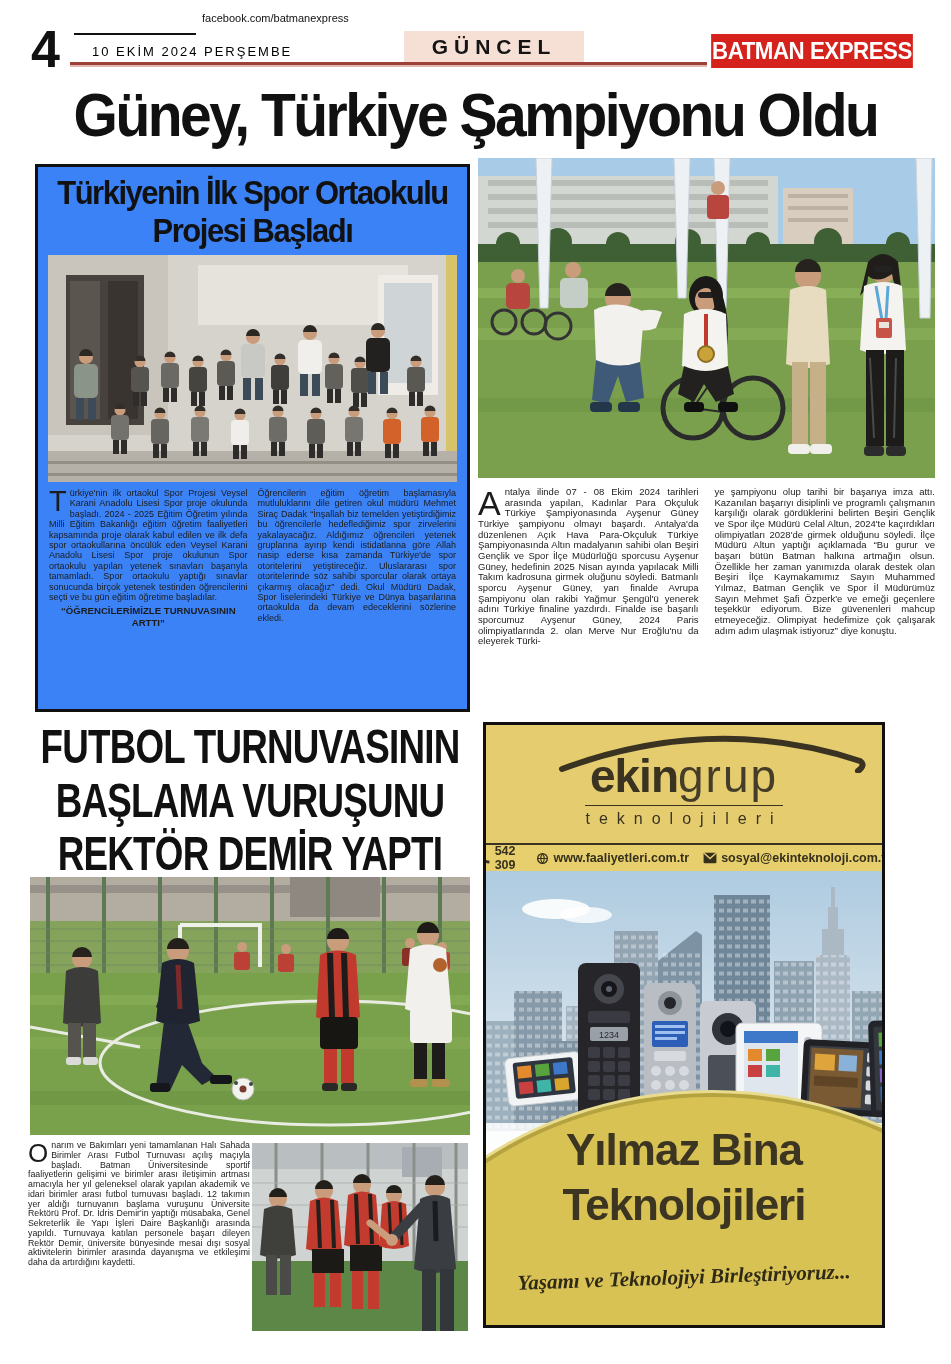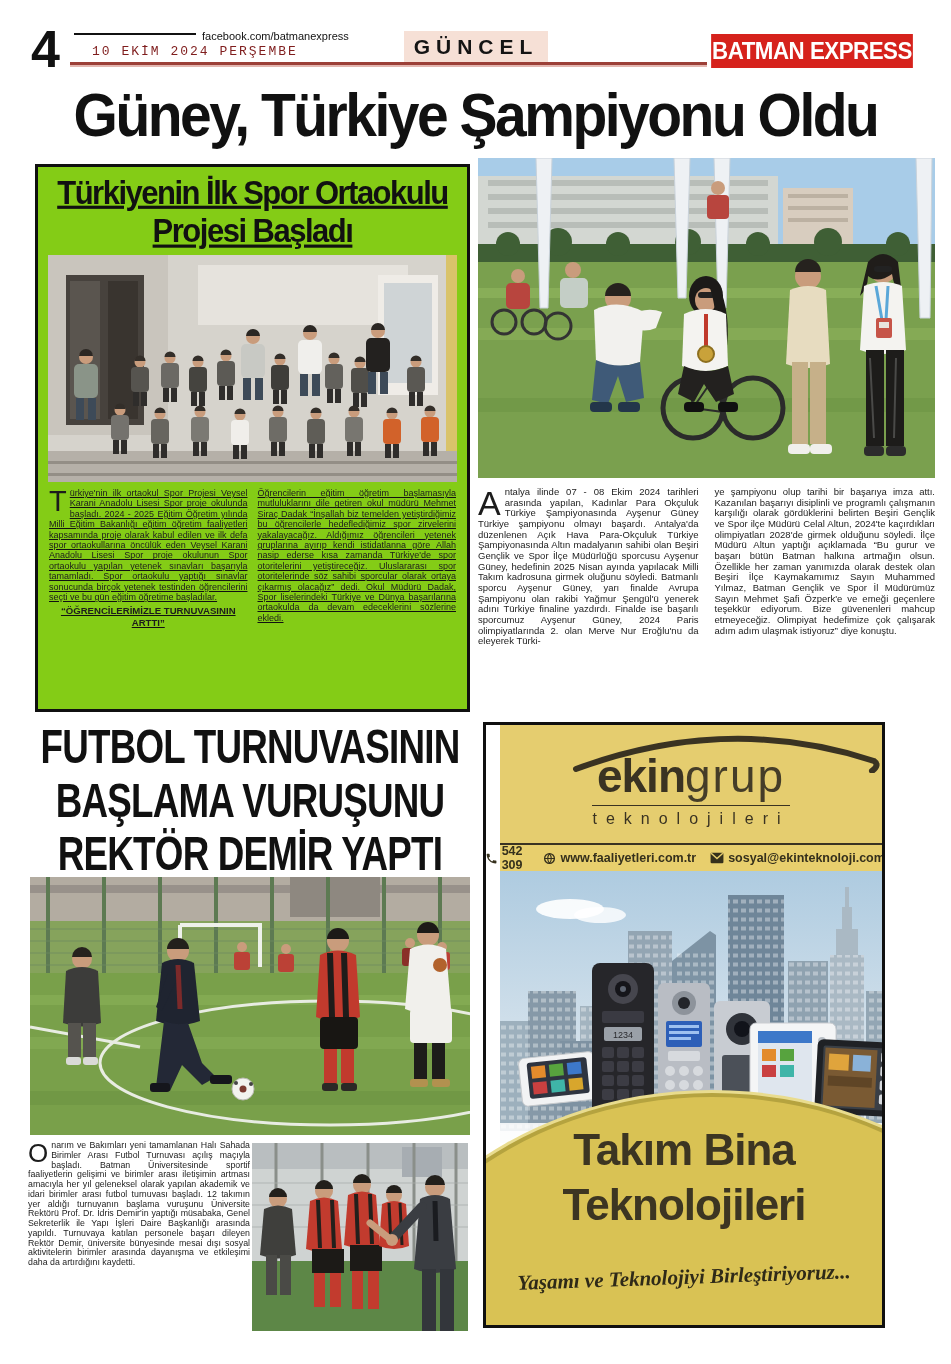--- a/index.html
+++ b/index.html
@@ -3,31 +3,31 @@
 <meta charset="utf-8">
 <style>
   html,body{margin:0;padding:0;background:#e9e9e9;}
   .page{position:relative;width:951px;height:1364px;background:#ffffff;margin:0 auto;
         font-family:"Liberation Sans",sans-serif;color:#111;overflow:hidden;}
   .abs{position:absolute;}
   
   .pagenum{font-size:52px;font-weight:bold;line-height:50px;letter-spacing:-2px;}
   .fbline{height:1.5px;background:#111;}
   .fburl{font-size:11px;color:#111;}
-  .dateline{font-size:13px;letter-spacing:2px;color:#7f1d1d;font-family:Liberation Mono, monospace;}
+  .dateline{font-size:13px;letter-spacing:2px;color:#000000;}
   .rule-red{height:3px;background:#9c4038;}
   .rule-pink{height:2px;background:#e3b7b1;}
   .guncel{background:#f6e0d6;text-align:center;font-size:21px;font-weight:bold;
           letter-spacing:6px;line-height:31px;color:#141414;}
   .brandbox{background:#d6221c;color:#fff;text-align:center;font-weight:bold;
             font-size:23px;line-height:34px;letter-spacing:-0.5px;transform:scaleX(0.97);transform-origin:center;}
   .mainhead{width:100%;text-align:center;font-size:57px;font-weight:bold;
             letter-spacing:-2.5px;line-height:60px;transform:scaleY(1.08);transform-origin:center top;}
   
-  .a1box{border:3px solid #101010;box-sizing:border-box;background:#84cc16;text-decoration:underline;}
+  .a1box{border:3px solid #101010;box-sizing:border-box;background:#3b82f6;}
   .a1title{text-align:center;font-size:31px;font-weight:bold;letter-spacing:-1.5px;
            line-height:37px;margin:8px 4px 6px 4px;transform:scaleY(1.05);}
   .bodytext{font-size:9px;line-height:10.4px;text-align:justify;color:#1c1c1c;}
   .cols{display:flex;gap:10px;margin:0 11px;}
   .cols .col{flex:1;}
   .dropcap{float:left;font-size:29px;line-height:25px;padding:1px 3px 0 0;font-weight:400;}
   .pullquote{font-weight:bold;text-align:center;font-size:9.6px;line-height:11.5px;margin-top:3px;}
   
   .a2 .bodytext{font-size:9.5px;line-height:10.65px;}
   .dropcapA{float:left;font-size:34px;line-height:29px;padding:2px 4px 0 0;}
@@ -58,25 +58,25 @@
          font-style:italic;font-weight:bold;font-size:21px;color:#2f2a18;transform:rotate(-2deg);}
   .photo{display:block;}
 </style>
 </head>
 <body>
 
 <div class="page">
 
   <div class="abs pagenum" style="left:31px;top:24px;">4</div>
   <div class="abs fbline" style="left:74px;top:33px;width:122px;"></div>
-  <div class="abs fburl" style="left:202px;top:30px;">facebook.com/batmanexpress</div>
+  <div class="abs fburl" style="left:202px;top:12px;">facebook.com/batmanexpress</div>
   <div class="abs dateline" style="left:92px;top:44px;">10 EKİM 2024 PERŞEMBE</div>
   <div class="abs rule-red" style="left:70px;top:62px;width:637px;"></div>
   <div class="abs rule-pink" style="left:70px;top:65px;width:637px;"></div>
-  <div class="abs guncel" style="left:404px;top:31px;width:144px;height:31px;">GÜNCEL</div>
+  <div class="abs guncel" style="left:404px;top:31px;width:180px;height:31px;">GÜNCEL</div>
   <div class="abs brandbox" style="left:708px;top:34px;width:208px;height:34px;">BATMAN EXPRESS</div>
 
   <div class="abs mainhead" style="left:0;top:82px;">Güney, Türkiye Şampiyonu Oldu</div>
 
   <div class="abs a1box" style="left:35px;top:164px;width:435px;height:548px;">
     <div class="a1title">Türkiyenin İlk Spor Ortaokulu Projesi Başladı</div>
     <div style="margin:2px 10px 6px 10px;">
       <svg class="photo" width="409" height="227" viewBox="0 0 409 227">
         <defs>
           <g id="kid">
@@ -421,21 +421,21 @@
         <path d="M183,58 l1,40" stroke="#1a1c20" stroke-width="5"></path>
         <path d="M170,64 l-28,30" stroke="#3a3d42" stroke-width="10" stroke-linecap="round"></path>
         <circle cx="140" cy="97" r="6" fill="#c99c7c"></circle>
         <path d="M118,80 l20,16" stroke="#c99c7c" stroke-width="7" stroke-linecap="round"></path>
         <rect x="170" y="126" width="14" height="62" fill="#33363b"></rect>
           <rect x="188" y="126" width="14" height="62" fill="#33363b"></rect>
       </g>
     </svg>
   </div>
 
-  <div class="abs adbox" style="left:483px;top:722px;width:402px;height:606px;padding-left:14px;">
+  <div class="abs adbox" style="left:483px;top:722px;width:402px;height:606px;">
     <div class="adyellow">
       <svg class="abs" style="left:68px;top:2px;" width="320" height="46" viewBox="0 0 320 46">
         <path d="M8,42 Q160,-14 306,34 q6,4 -2,10" fill="none" stroke="#3a3322" stroke-width="6" stroke-linecap="round"></path>
       </svg>
       <div class="adlogo">
         <span class="b1">ekin</span><span class="b2">grup</span>
         <div class="adsubwrap"><span class="adsub">teknolojileri</span></div>
       </div>
     </div>
     <div class="addiv"></div>
@@ -626,18 +626,18 @@
                 <rect x="50" y="48" width="16" height="14" fill="#e38b2c"></rect>
               <rect x="10" y="66" width="56" height="16" fill="#2a6fbf"></rect>
             </g>
           </g>
         </g>
         <rect x="0" y="252" width="444" height="20" fill="#ffffff" opacity="0.85"></rect>
       </svg>
     </div>
 
     <div class="dome"></div>
-    <div class="adh1" style="top:400px;">Takım Bina</div>
+    <div class="adh1" style="top:400px;">Yılmaz Bina</div>
     <div class="adh1" style="top:455px;">Teknolojileri</div>
     <div class="adtag" style="top:540px;">Yaşamı ve Teknolojiyi Birleştiriyoruz...</div>
   </div>
 
 </div>
 
 </body></html>

